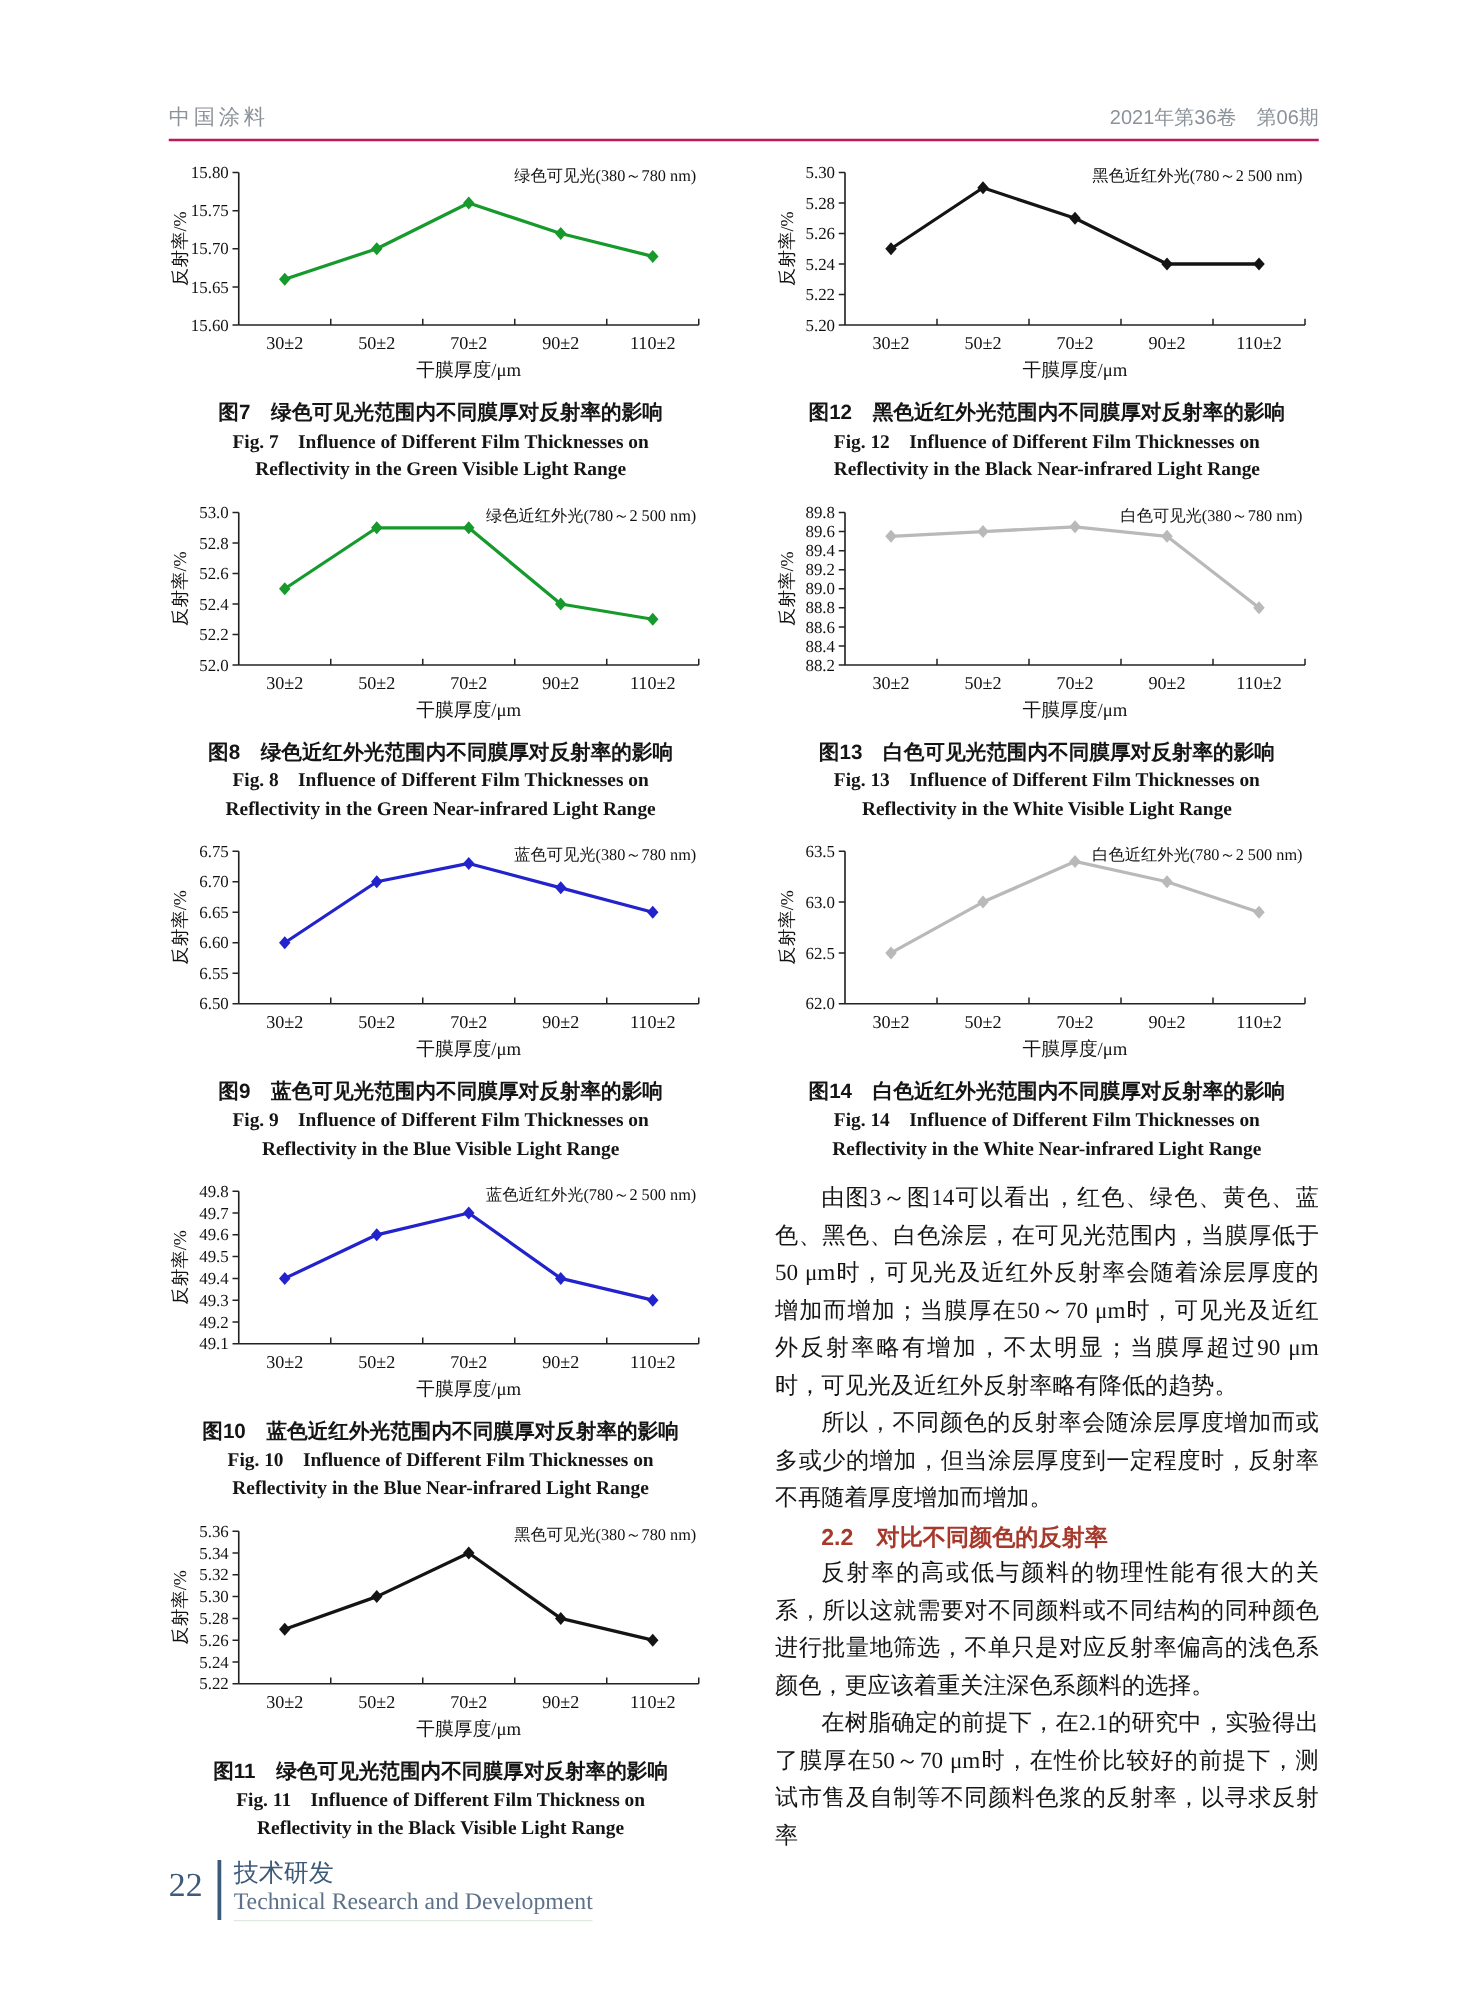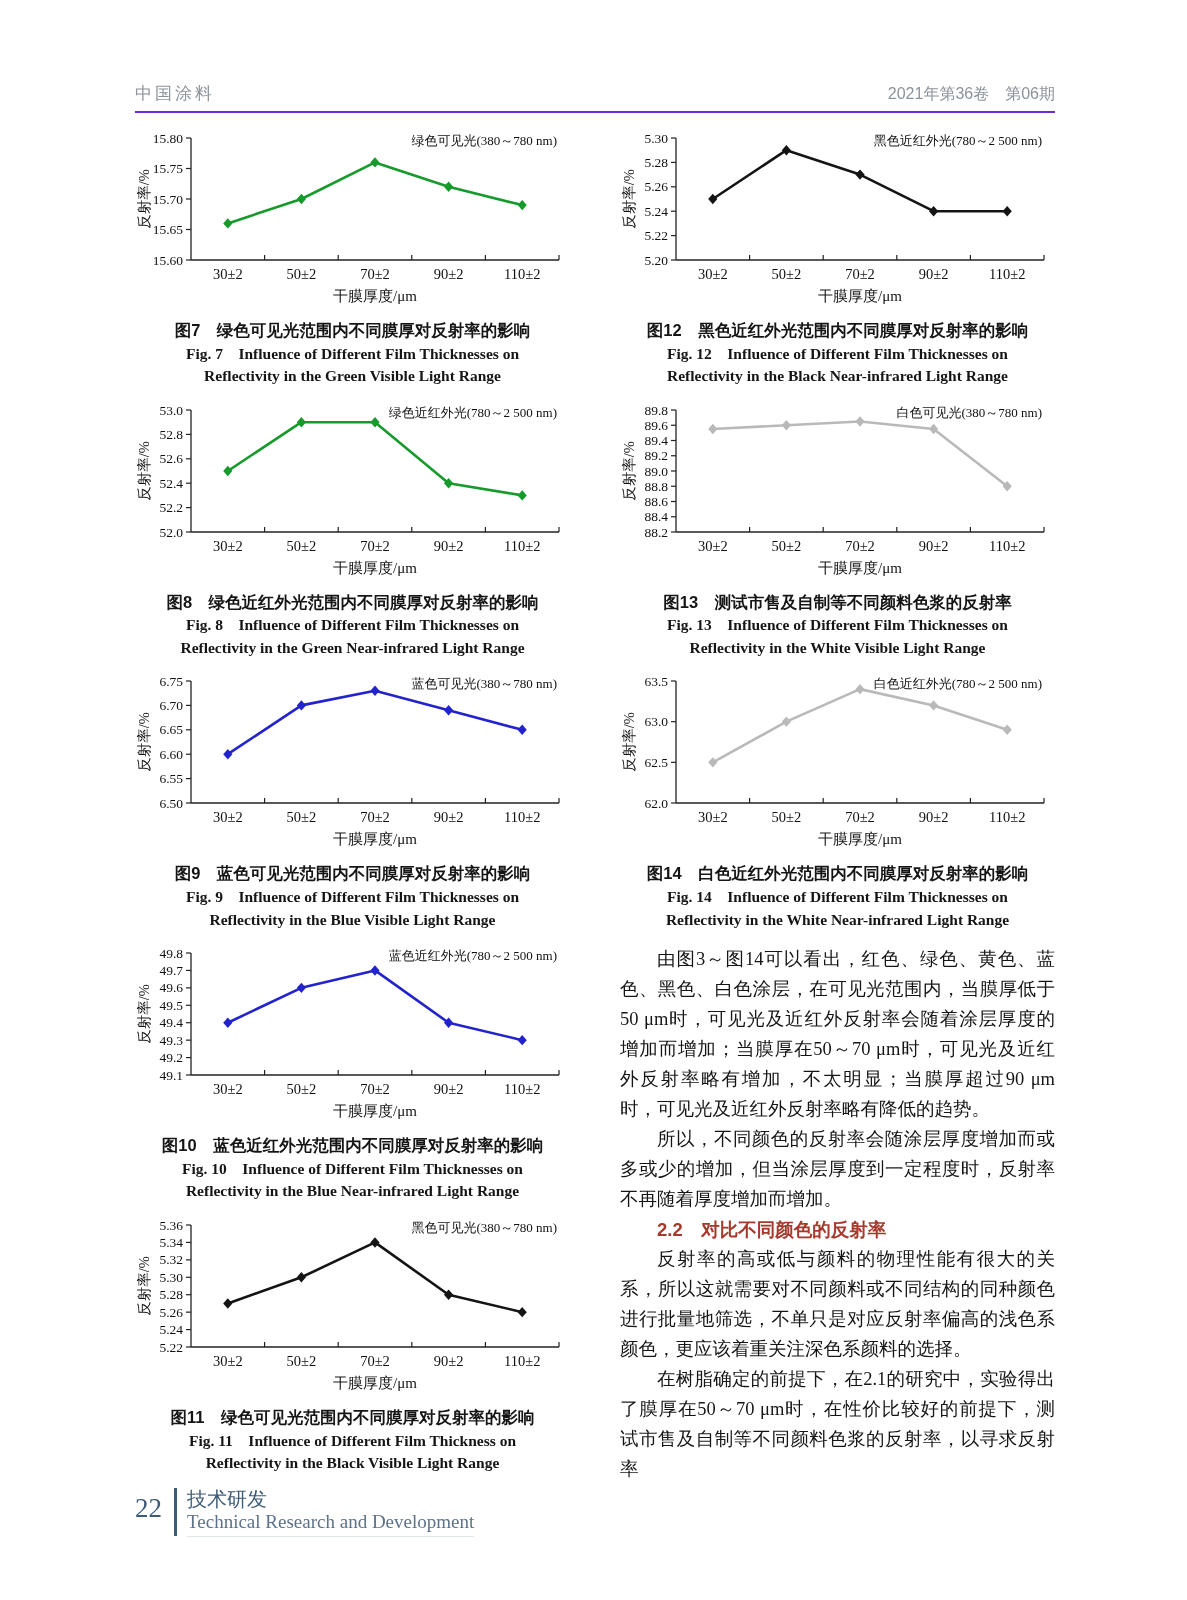--- a/index.html
+++ b/index.html
@@ -1,19 +1,19 @@
 <!DOCTYPE html>
 <html><head>
 <meta charset="utf-8">
 <style>
   html,body{margin:0;padding:0;background:#ffffff;}
   .page{position:relative;width:1187px;height:1600px;background:#ffffff;overflow:hidden;
         font-family:"Liberation Serif", serif;color:#151515;}
   .header{position:absolute;left:135px;top:82px;width:920px;display:flex;justify-content:space-between;
-          align-items:flex-end;border-bottom:2px solid #6d28d9;padding-bottom:6px;}
+          align-items:flex-end;border-bottom:2px solid #be185d;padding-bottom:6px;}
   .journal-name{font-family:"Liberation Sans", sans-serif;font-size:17px;letter-spacing:3px;color:#8b939a;}
   .issue-info{font-family:"Liberation Sans", sans-serif;font-size:16px;color:#8b939a;}
   .content{position:absolute;left:135px;top:126px;width:920px;display:flex;gap:50px;}
   .col{width:435px;}
   .fig{margin:0 0 10px 0;}
   .cap-zh{font-family:"Liberation Sans", sans-serif;font-weight:bold;font-size:16.5px;text-align:center;
           margin-top:4px;line-height:1.5;}
   .cap-en{font-family:"Liberation Serif", serif;font-weight:bold;font-size:15.5px;text-align:center;
           line-height:1.45;white-space:pre-line;margin-bottom:2px;}
   .chart{display:block;}
@@ -337,21 +337,21 @@
             <text x="14" y="73" text-anchor="middle" font-size="14.5" fill="#111" transform="rotate(-90 14 73)" font-family="&quot;Liberation Serif&quot;, serif">反射率/%</text>
             <text x="422" y="19" text-anchor="end" font-size="13" fill="#111" font-family="&quot;Liberation Serif&quot;, serif">白色可见光(380～780 nm)</text>
             <polyline points="92.8,31.062500000000068 166.4,27.25000000000027 240,23.43749999999939 313.6,31.062500000000068 387.2,88.25000000000027" fill="none" stroke="#b9b9b9" stroke-width="2.6" stroke-linejoin="round"></polyline>
             <path d="M 92.8 25.862500000000068 L 97.39999999999999 31.062500000000068 L 92.8 36.26250000000007 L 88.2 31.062500000000068 Z" fill="#b9b9b9"></path>
             <path d="M 166.4 22.05000000000027 L 171 27.25000000000027 L 166.4 32.45000000000027 L 161.8 27.25000000000027 Z" fill="#b9b9b9"></path>
             <path d="M 240 18.23749999999939 L 244.6 23.43749999999939 L 240 28.637499999999388 L 235.4 23.43749999999939 Z" fill="#b9b9b9"></path>
             <path d="M 313.6 25.862500000000068 L 318.20000000000005 31.062500000000068 L 313.6 36.26250000000007 L 309 31.062500000000068 Z" fill="#b9b9b9"></path>
             <path d="M 387.2 83.05000000000027 L 391.8 88.25000000000027 L 387.2 93.45000000000027 L 382.59999999999997 88.25000000000027 Z" fill="#b9b9b9"></path>
           </svg>
         <figcaption>
-          <div class="cap-zh">图13　测试市售及自制等不同颜料色浆的反射率</div>
+          <div class="cap-zh">图13　白色可见光范围内不同膜厚对反射率的影响</div>
           <div class="cap-en">Fig. 13　Influence of Different Film Thicknesses on
 Reflectivity in the White Visible Light Range</div>
         </figcaption>
       </figure>
       <figure class="fig">
         <svg class="chart" width="430" height="188" viewBox="0 0 430 188">
             <line x1="56" y1="12" x2="56" y2="134" stroke="#222" stroke-width="1.3"></line>
             <line x1="56" y1="134" x2="424" y2="134" stroke="#222" stroke-width="1.3"></line>
             <line x1="51" y1="134" x2="56" y2="134" stroke="#222" stroke-width="1.2"></line>
             <text x="48" y="138.5" text-anchor="end" font-size="13.5" fill="#111" font-family="&quot;Liberation Serif&quot;, serif">62.0</text>

